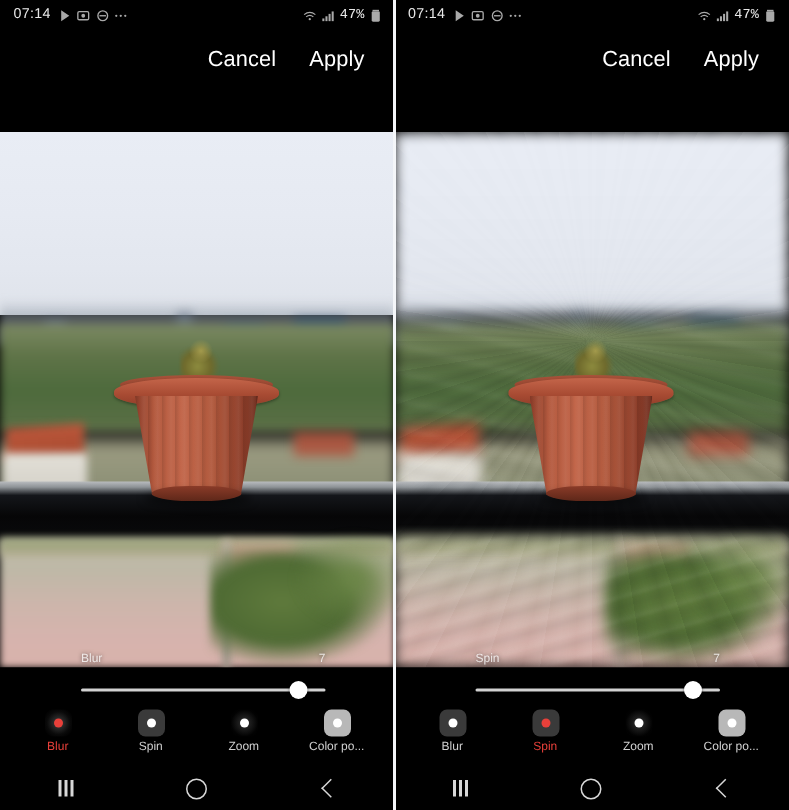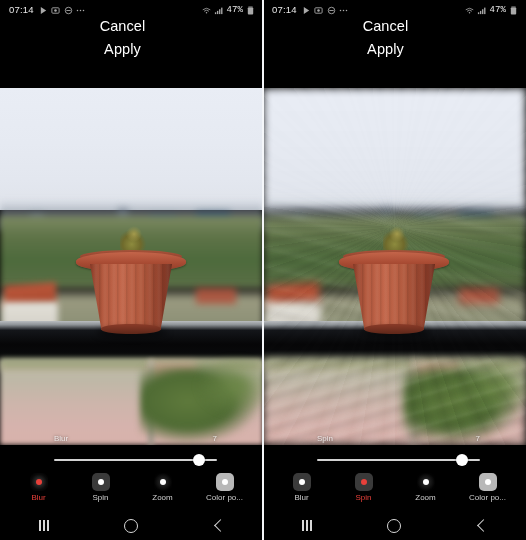--- a/index.html
+++ b/index.html
@@ -22,22 +22,22 @@
   .sb-time{color:#e8e8e8;font-size:9.5px;letter-spacing:.2px;line-height:1;}
   .sb-left-icons{display:flex;align-items:center;gap:3.5px;margin-left:5px;}
   .sb-ic{width:9px;height:9px;display:block;opacity:.82;}
   .sb-spacer{flex:1;}
   .sb-right{display:flex;align-items:center;gap:3px;}
   .sb-batt-text{color:#e8e8e8;font-size:9px;line-height:1;letter-spacing:.1px;font-family:Liberation Mono, monospace;}
 
   
   .actionbar{
     position:absolute;left:0;top:20px;width:263px;height:40px;
-    display:flex;align-items:center;justify-content:flex-end;
-    padding-right:18px;box-sizing:border-box;z-index:30;flex-direction:column;
+    display:flex;align-items:center;justify-content:flex-end;gap:18px;
+    padding-right:18px;box-sizing:border-box;z-index:30;
   }
   .act-btn{
     color:#ffffff;font-size:14.5px;line-height:1;background:none;border:none;
     padding:4px 2px;cursor:pointer;letter-spacing:.1px;font-family:"Liberation Sans",sans-serif;
   }
 
   
   .photo{
     position:absolute;left:0;top:88px;width:263px;height:357px;overflow:hidden;background:#000;
   }

